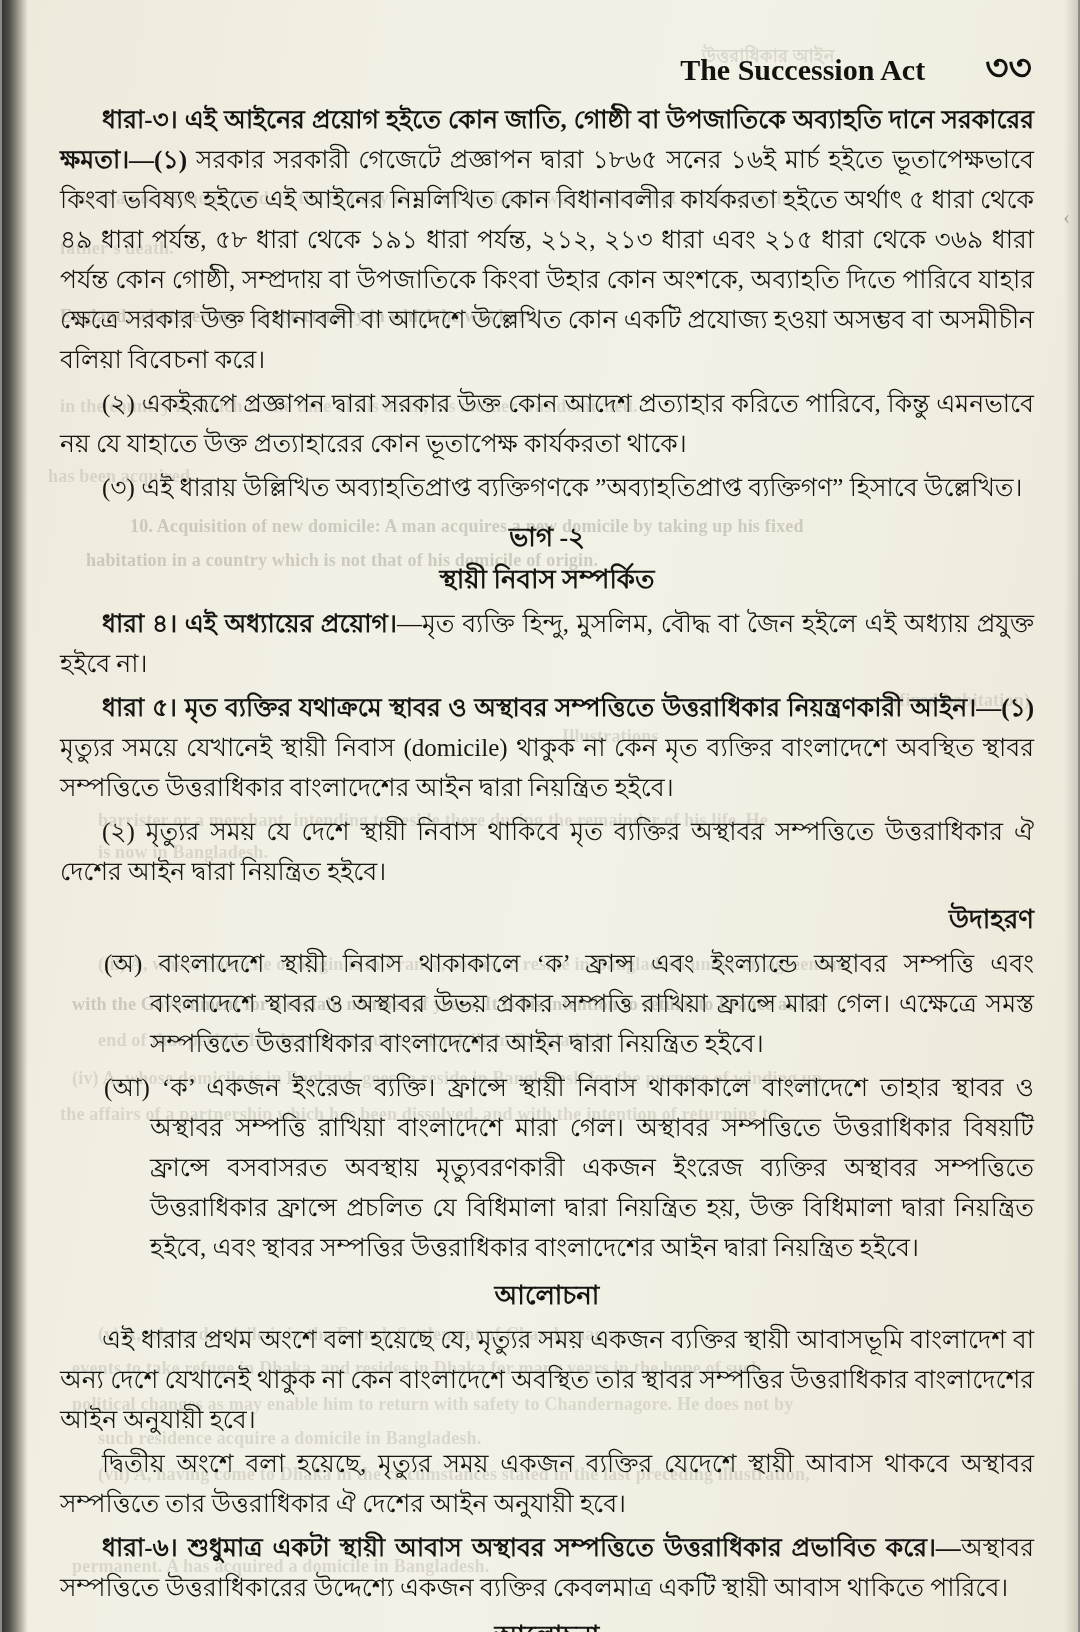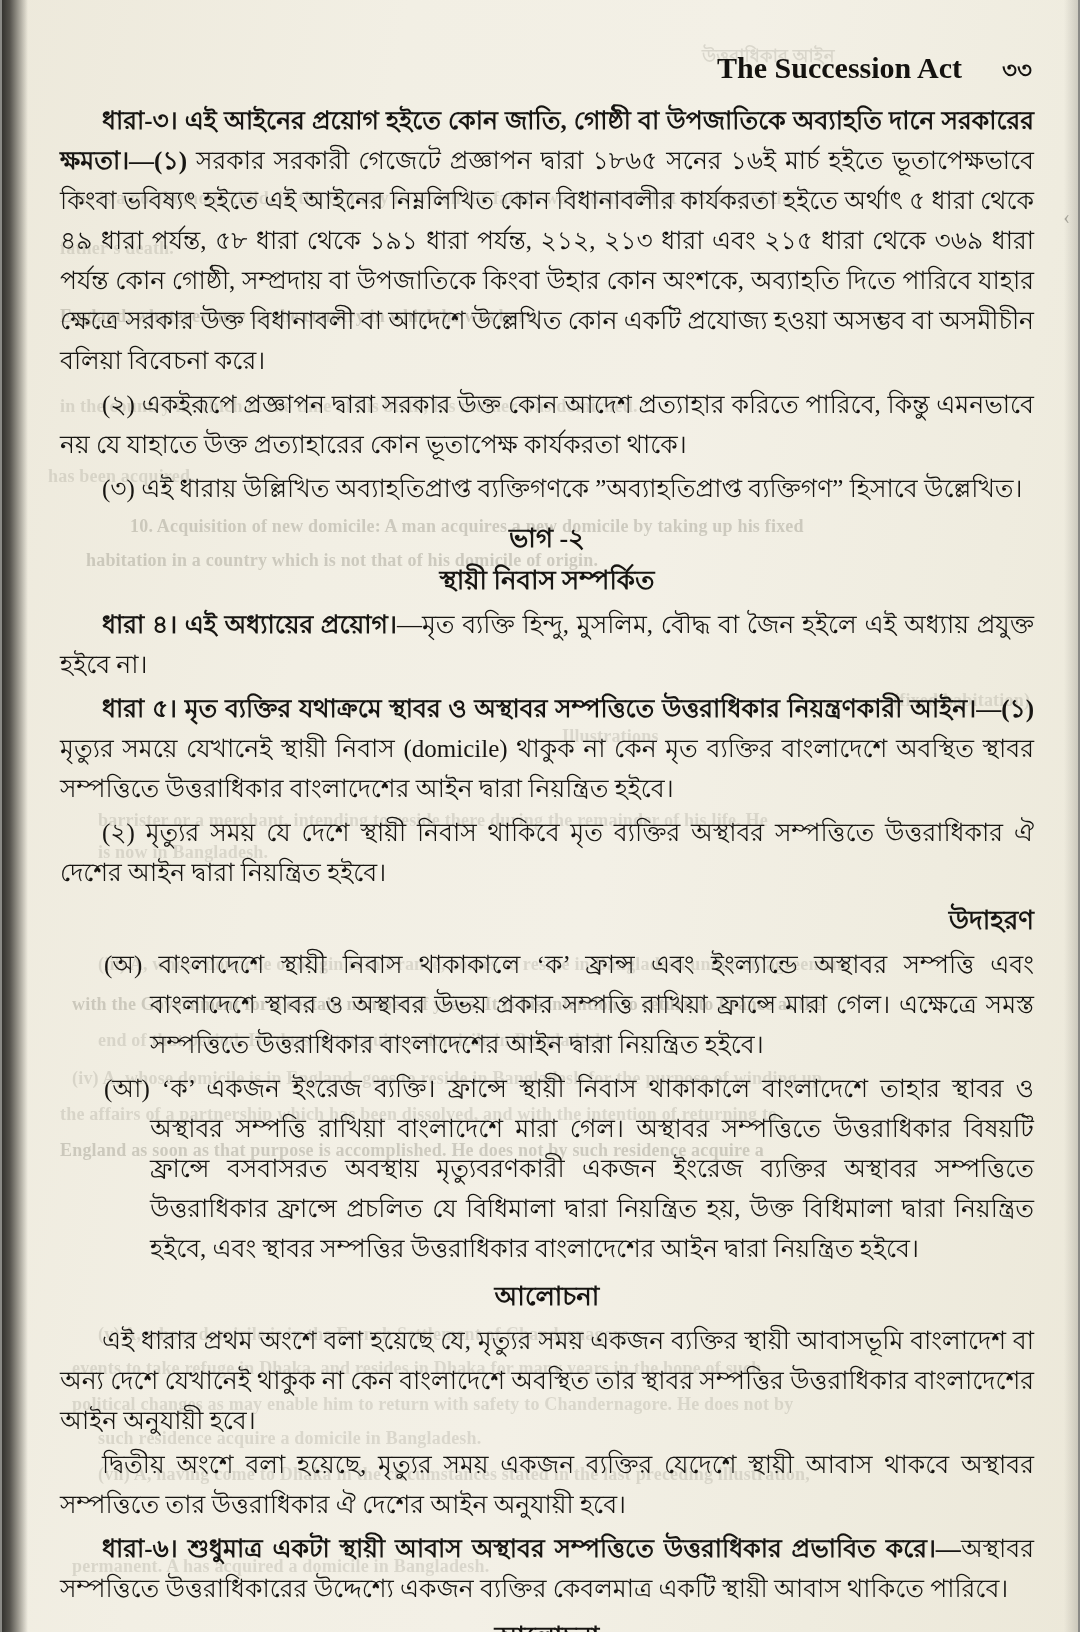--- a/index.html
+++ b/index.html
@@ -36,21 +36,21 @@
   
   .content{
     position:absolute;left:58px;right:44px;top:0;z-index:3;
   }
   .header-row{
     text-align:right;
     margin:50px 2px 12px 0;
     font-weight:bold;font-size:30px;line-height:36px;
     color:#14120f;
   }
-  .page-num{display:inline-block;margin-left:40px;font-size:23px;}
+  .page-num{display:inline-block;margin-left:60px;font-size:36px;}
   .para{
     font-size:25px;line-height:40px;
     text-align:justify;
     text-indent:42px;
     margin:0 0 4px 0;
   }
   .b{font-weight:bold;}
   .center-head{
     text-align:center;font-weight:bold;
     font-size:26px;line-height:40px;
@@ -82,21 +82,20 @@
     <div class="bleed" style="top:550px;left:84px;">habitation in a country which is not that of his domicile of origin.</div>
     <div class="bleed xfaint" style="top:690px;left:891px;">(fixed habitation)</div>
     <div class="bleed xfaint" style="top:726px;left:560px;">Illustrations</div>
     <div class="bleed xfaint" style="top:810px;left:96px;">barrister or a merchant, intending to reside there during the remainder of his life. He</div>
     <div class="bleed xfaint" style="top:842px;left:96px;">is now in Bangladesh.</div>
     <div class="bleed xfaint" style="top:954px;left:96px;">(iii) A, whose domicile of origin is in France, comes to reside in Bangladesh under an agreement</div>
     <div class="bleed" style="top:994px;left:70px;">with the Government for a certain number of years. It is his intention to return to France at the</div>
     <div class="bleed xfaint" style="top:1068px;left:70px;">(iv) A, whose domicile is in England, goes to reside in Bangladesh for the purpose of winding up</div>
     <div class="bleed xfaint" style="top:1030px;left:96px;">end of that period. He does not acquire a domicile in Bangladesh.</div>
     <div class="bleed xfaint" style="top:1104px;left:58px;">the affairs of a partnership which has been dissolved, and with the intention of returning to</div>
-    <div class="bleed" style="top:1140px;left:58px;">England as soon as that purpose is accomplished. He does not by such residence acquire a</div>
     <div class="bleed xfaint" style="top:1324px;left:96px;">(v) A, whose domicile is in the French Settlement of Chandernagore</div>
     <div class="bleed xfaint" style="top:1358px;left:70px;">events to take refuge in Dhaka, and resides in Dhaka for many years in the hope of such</div>
     <div class="bleed xfaint" style="top:1394px;left:70px;">political changes as may enable him to return with safety to Chandernagore. He does not by</div>
     <div class="bleed xfaint" style="top:1428px;left:96px;">such residence acquire a domicile in Bangladesh.</div>
     <div class="bleed xfaint" style="top:1464px;left:96px;">(vii) A, having come to Dhaka in the circumstances stated in the last preceding illustration,</div>
     <div class="bleed xfaint" style="top:1556px;left:70px;">permanent. A has acquired a domicile in Bangladesh.</div>
   </div>
 
   <div class="speck" style="top:206px;right:8px;">‹</div>
 

